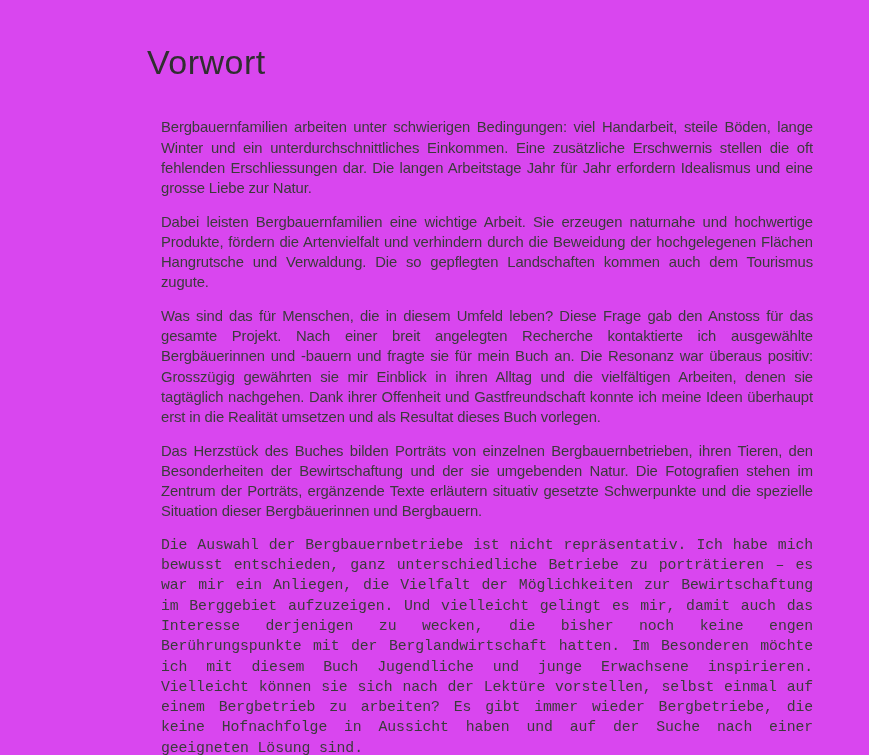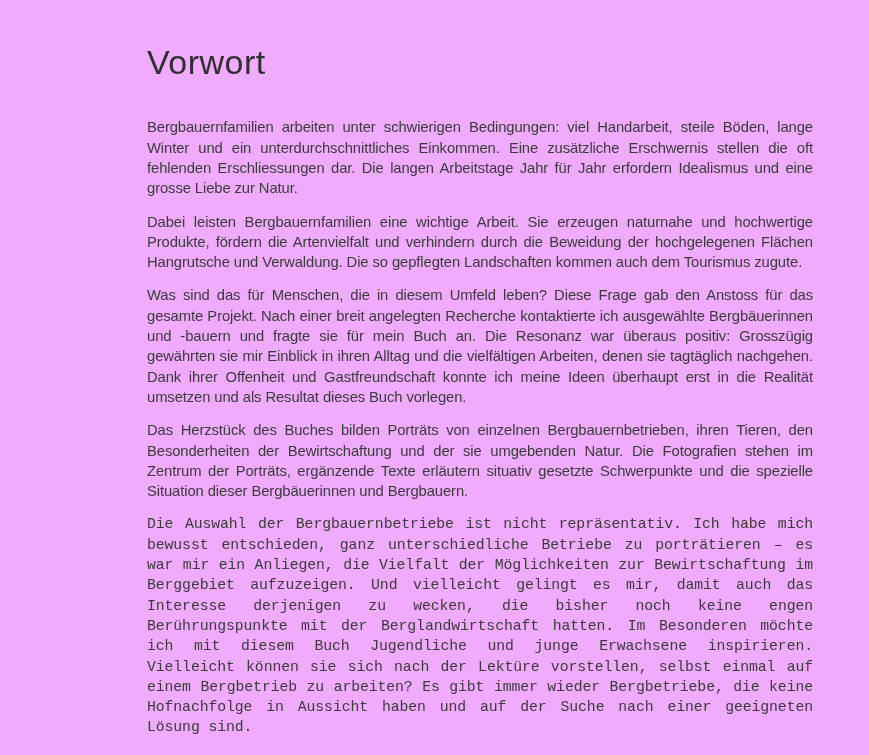--- a/index.html
+++ b/index.html
@@ -11,37 +11,37 @@
       width: 869px;
       height: 755px;
       overflow: hidden;
       font-family: "Liberation Sans", sans-serif;
     }
     .page {
       box-sizing: border-box;
       width: 869px;
       height: 755px;
       padding: 44px 56px 8px 147px;
-      background: #f0abfc;
+      background: #d946ef;
     }
     .page-title {
       font-size: 34px;
       font-weight: 300;
       line-height: 1.1;
       letter-spacing: 0.5px;
       color: #2f2f2f;
       margin: 0 0 36px 0;
     }
     .body-copy p {
       font-size: 14.8px;
       line-height: 20.3px;
       letter-spacing: -0.1px;
       text-align: justify;
       color: #3b3b3b;
-      margin: 0 0 13px 0;
+      margin: 0 0 13px 14px;
       hyphens: manual;
     }
     .body-copy p:last-child {
       margin-bottom: 0;
       font-family: Liberation Mono, monospace;
     }
   </style>
 </head>
 <body>
 

